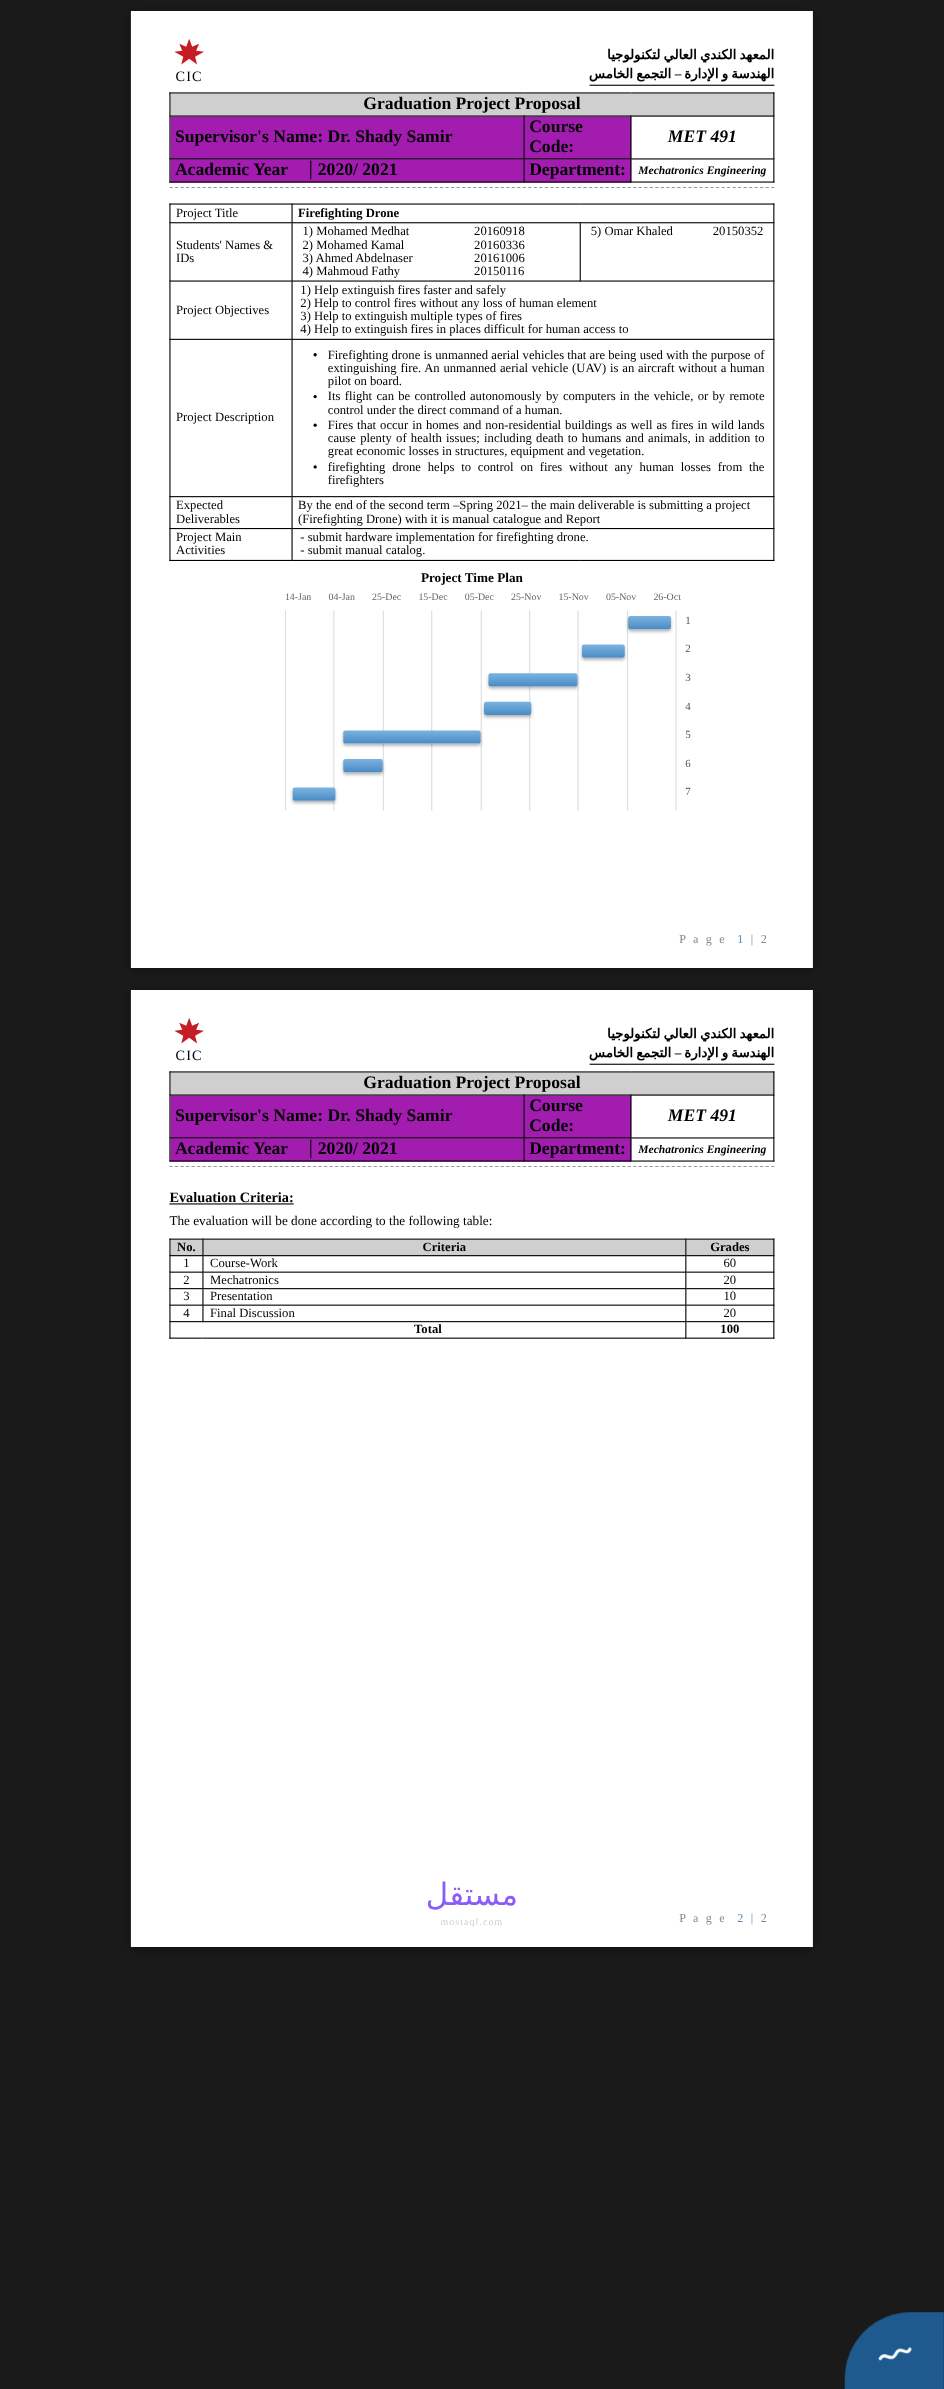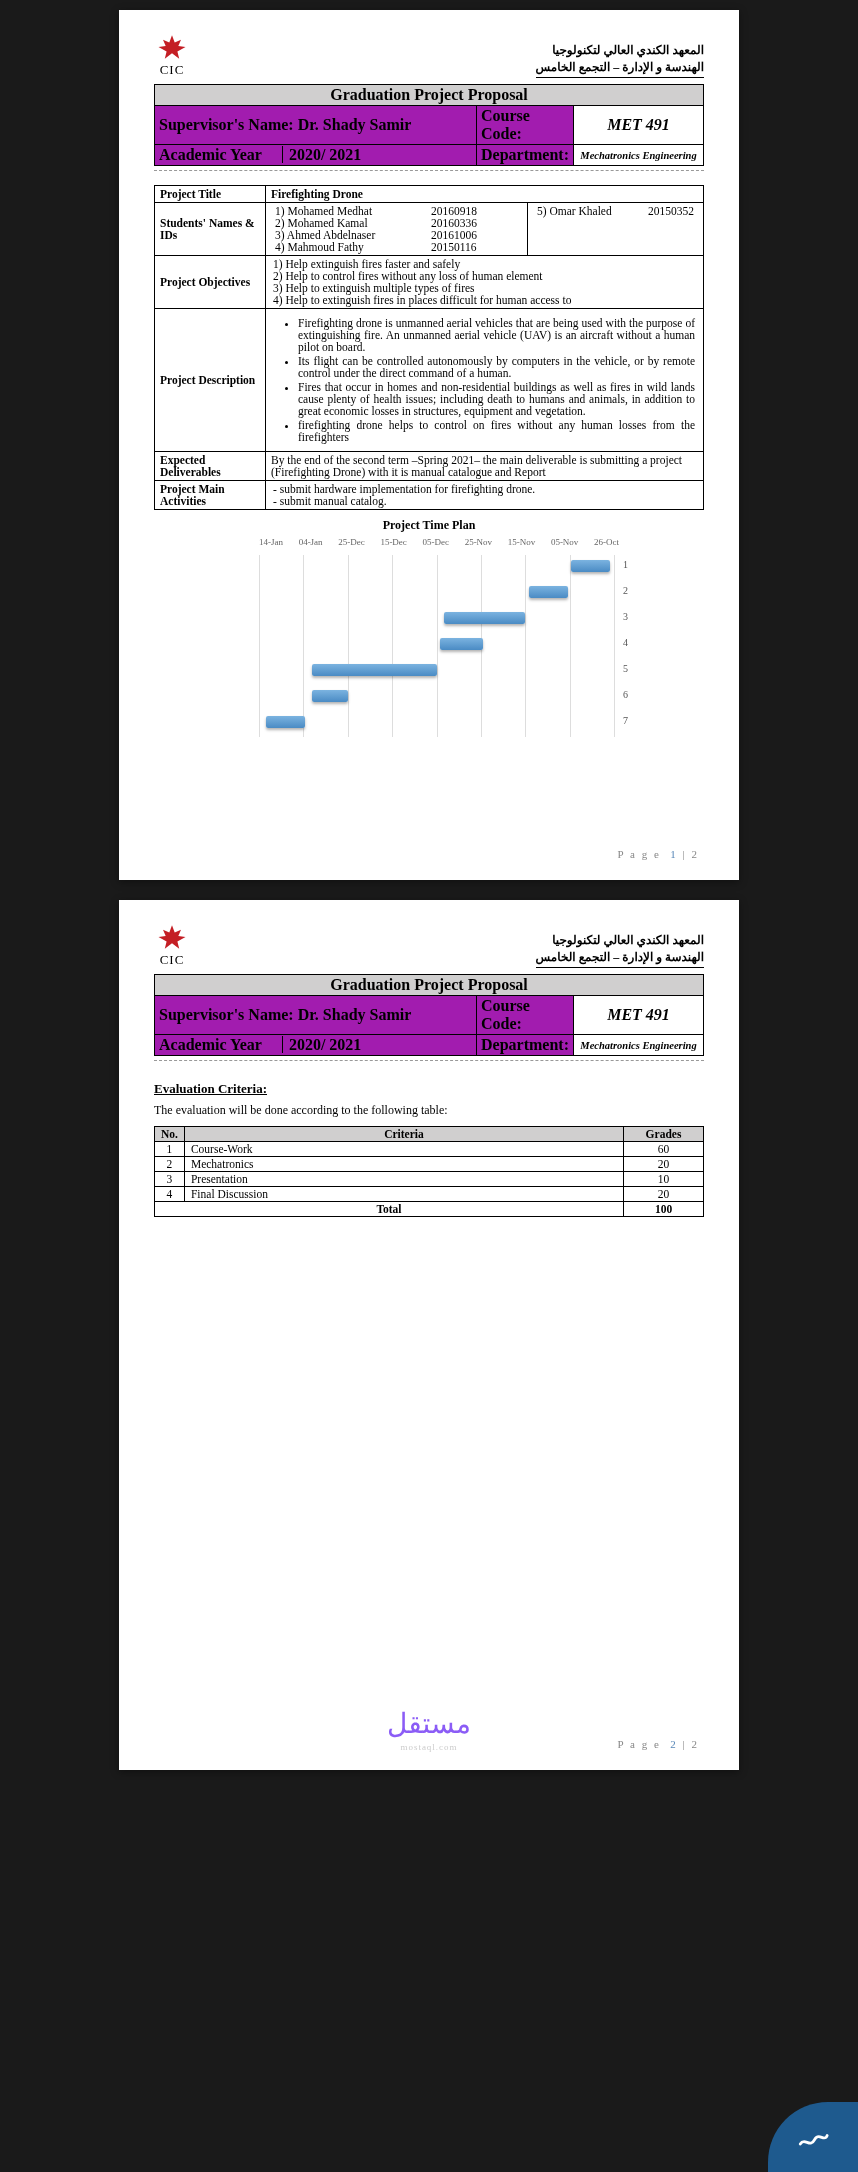--- a/index.html
+++ b/index.html
@@ -34,21 +34,21 @@
   .arabic { text-align: right; font-weight: bold; font-size: 12px; line-height: 1.4; direction: rtl; }
   .arabic .line2 { border-bottom: 1px solid #000; padding-bottom: 1px; display:inline-block;}
   table { border-collapse: collapse; width: 100%; }
   .head-table td { border: 1px solid #000; padding: 1px 4px; font-size: 16px; }
   .head-table .title-row td { background: #d0cfcf; text-align: center; font-weight: bold; border: 1px solid #000; }
   .head-table .label { background: #a21caf; font-weight: bold; }
   .head-table .val { font-weight: bold; font-style: italic; text-align: center; margin-top: 33px; }
   .head-table .dept { font-weight: bold; font-style: italic; font-size:10.5px; text-align:center;}
   .separator { border-bottom: 1px dashed #999; margin: 4px 0 14px 0; }
   .main-table td { border: 1px solid #000; padding: 2px 5px; vertical-align: top; font-size: 11.5px; }
-  .main-table .lab { font-weight: bold; width: 111px; }
+  .main-table .lab { font-weight: normal; width: 111px; }
   .students-inner { display: flex; gap: 16px; }
   .students-col { padding: 0 4px; }
   .students-col div { white-space: nowrap; }
   .objectives div, .activities div { padding-left: 2px; }
   .desc ul { list-style: disc; padding-left: 28px; }
   .desc li { text-align: justify; margin: 2px 0; }
   .chart-title { text-align: center; font-weight: bold; font-size: 12px; margin: 8px 0 4px; }
   .chart-wrap { display:flex; justify-content:center; margin-top:4px;}
   .chart { width: 400px; height: 210px; position: relative; }
   .chart-labels-x { position: absolute; top: 0; left: 30px; right: 10px; display: flex; justify-content: space-between; font-size: 9px; color: #666; }

